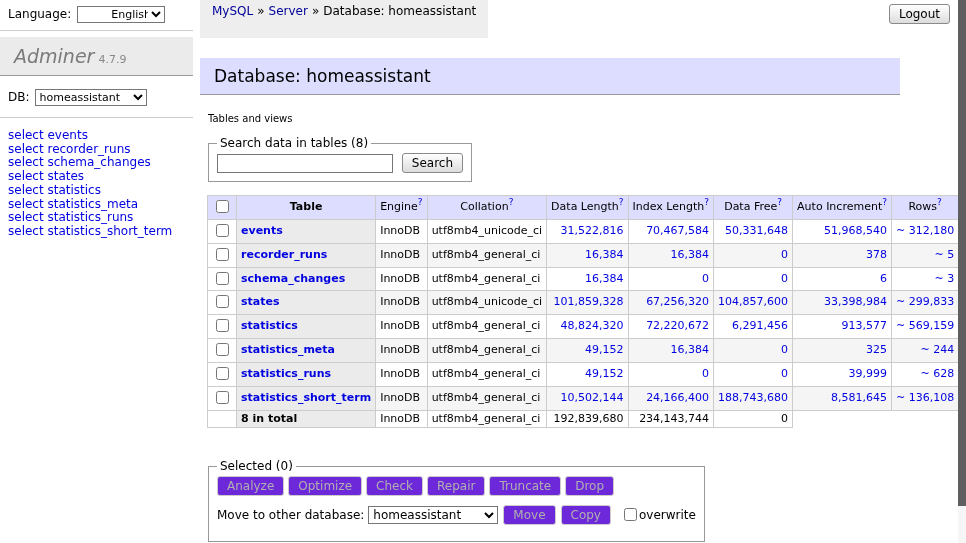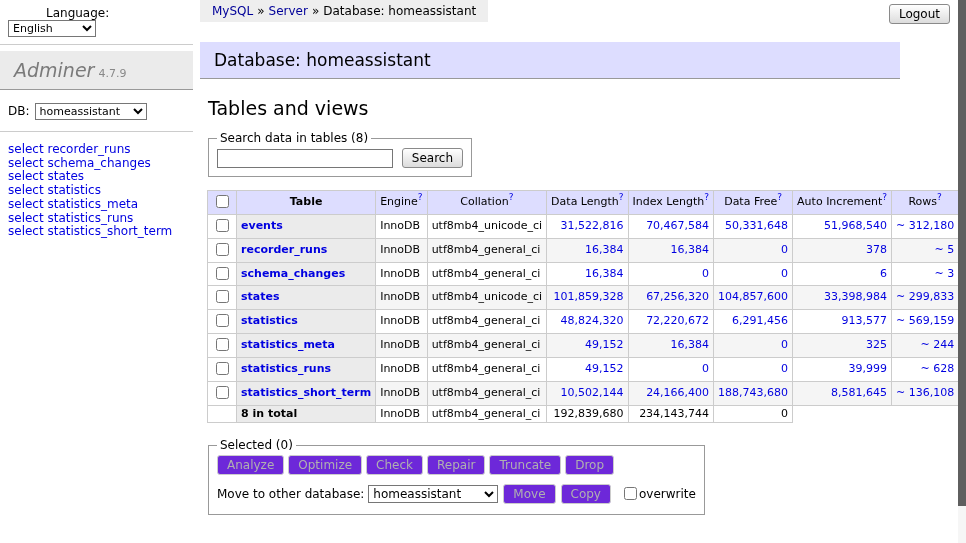--- a/index.html
+++ b/index.html
@@ -9,56 +9,56 @@
     background: #fff;
     font-family: "DejaVu Sans", sans-serif;
     font-size: 12px;
     color: #000;
   }
   a { color: #0000e0; text-decoration: none; cursor: pointer; }
 
   
   #sidebar { position: absolute; top: 0; left: 0; width: 193px; }
   .lang-row { padding: 6px 8px 7px; border-bottom: 1px solid #ccc; }
-  .lang-row label { margin-right: 6px; margin-left: 38px; }
-  .lang-row select { width: 88px; font: 11px "DejaVu Sans", sans-serif; }
+  .lang-row label { margin-right: 6px; }
+  .lang-row select { width: 88px; font: 11px "DejaVu Sans", sans-serif; padding-left: 29px; }
 
   
   h1.app-title {
     margin: 6px 0 0; padding: 8px 14px;
     background: #ebebeb; border-bottom: 1px solid #999;
     font-size: 19px; font-weight: normal; font-style: italic; color: #7a7a7a;
   }
   h1.app-title .ver { font-size: 11px; font-style: normal; color: #888; margin-left: 4px; }
   .db-row { padding: 13px 8px 11px; border-bottom: 1px solid #ccc; }
   .db-row label { margin-right: 5px; }
   .db-row select { width: 112px; font: 11px "DejaVu Sans", sans-serif; }
   .actions { padding: 8px 8px 10px; border-bottom: 1px solid #ccc; line-height: 1.25; width: 177px; }
   .actions a { margin-right: 14px; white-space: nowrap; }
   .tables-list { padding: 11px 8px; }
   .tables-list a { display: block; line-height: 1.06; padding: 0 0 1px; white-space: nowrap; }
 
   
   #content { margin-left: 200px; margin-right: 66px; position: relative; }
   #breadcrumb {
     display: inline-block; background: #eee;
-    padding: 0 12px; height: 22px; line-height: 22px; white-space: nowrap;
+    padding: 0 12px; height: 38px; line-height: 22px; white-space: nowrap;
   }
   #breadcrumb a { color: #000099; }
   #breadcrumb .sep { color: #000; margin: 0 4px; }
   #logout-btn { position: absolute; top: 4px; right: 16px; }
 
   h2.page-title {
     margin: 20px 0 0; padding: 8px 14px;
     background: #ddddff; border-bottom: 1px solid #999;
     font-size: 17px; font-weight: normal;
   }
   .page-links { margin: 16px 0 0 8px; }
   .page-links a { margin-right: 16px; }
-  h3 { font-size: 19px; font-weight: normal; margin: 18px 0 0 8px; }
+  h3 { font-size: 10px; font-weight: normal; margin: 18px 0 0 8px; }
 
   fieldset {
     display: inline-block; border: 1px solid #999; border-radius: 0;
     margin: 12px 0 0 8px; padding: 3px 8px 8px;
   }
   legend { padding: 0 3px; }
   input[type=text] { width: 168px; height: 17px; border: 1px solid #767676; font: 12px "DejaVu Sans", sans-serif; padding: 0 3px; }
   button {
     font: 12px "DejaVu Sans", sans-serif; color: #000;
     padding: 2px 9px; border: 1px solid #8a8a8a; border-radius: 3px;
@@ -79,21 +79,21 @@
   .db-tables tbody th.name { background: #ebebeb; text-align: left; }
   .db-tables tbody th.name a { font-weight: bold; }
   .db-tables td.chk { text-align: center; width: 16px; }
   .db-tables td.num { text-align: right; }
   .db-tables tr.even td { background: #f5f5f5; }
   .db-tables tr.even td.chk { background: #fff; }
   sup.help { font-size: 9px; line-height: 0; }
   sup.help a { color: #0000e0; }
   #total-body td { color: #000; }
 
-  .selected-fs { margin-top: 15px; padding-bottom: 10px; }
+  .selected-fs { margin-top: 31px; padding-bottom: 16px; }
   .selected-fs .btn-row button { margin-right: 4px; }
   .selected-fs .move-row { margin-top: 9px; }
   .selected-fs .move-row select { width: 130px; margin-left: 4px; }
   .selected-fs .move-row button { margin-left: 5px; }
   .selected-fs .move-row label.ovw { margin-left: 9px; }
   .selected-fs .move-row input[type=checkbox] { vertical-align: -2px; margin-right: 2px; }
 
   
   #scrollbar-track { position: fixed; top: 0; right: 0; width: 8px; height: 543px; background: #f6f6f6; }
   #scrollbar-thumb { position: absolute; top: 0; left: 0; width: 8px; height: 506px; background: #5f5f5f; }
@@ -108,20 +108,21 @@
 
   <h1 class="app-title"><span>Adminer</span><span class="ver">4.7.9</span></h1>
 
   <div class="db-row">
     <label>DB:</label><select><option>homeassistant</option></select>
   </div>
 
 
   <div class="tables-list">
 
+  <a class="sb-link">select events</a>
       <a class="sb-link">select recorder_runs</a>
       <a class="sb-link">select schema_changes</a>
       <a class="sb-link">select states</a>
       <a class="sb-link">select statistics</a>
       <a class="sb-link">select statistics_meta</a>
       <a class="sb-link">select statistics_runs</a>
       <a class="sb-link">select statistics_short_term</a>
     </div>
 </div>
 

